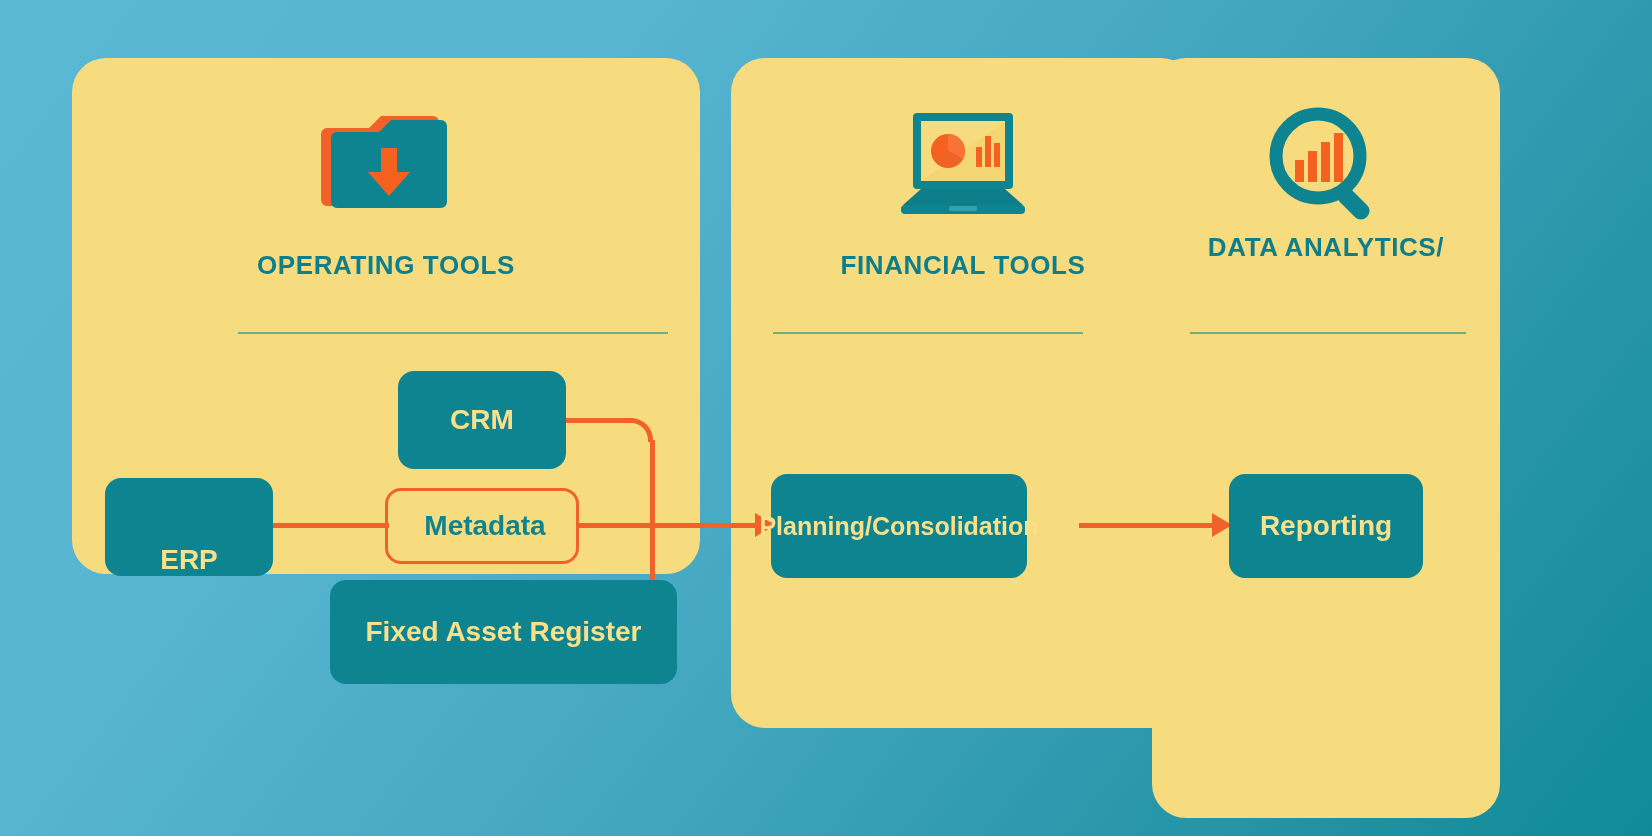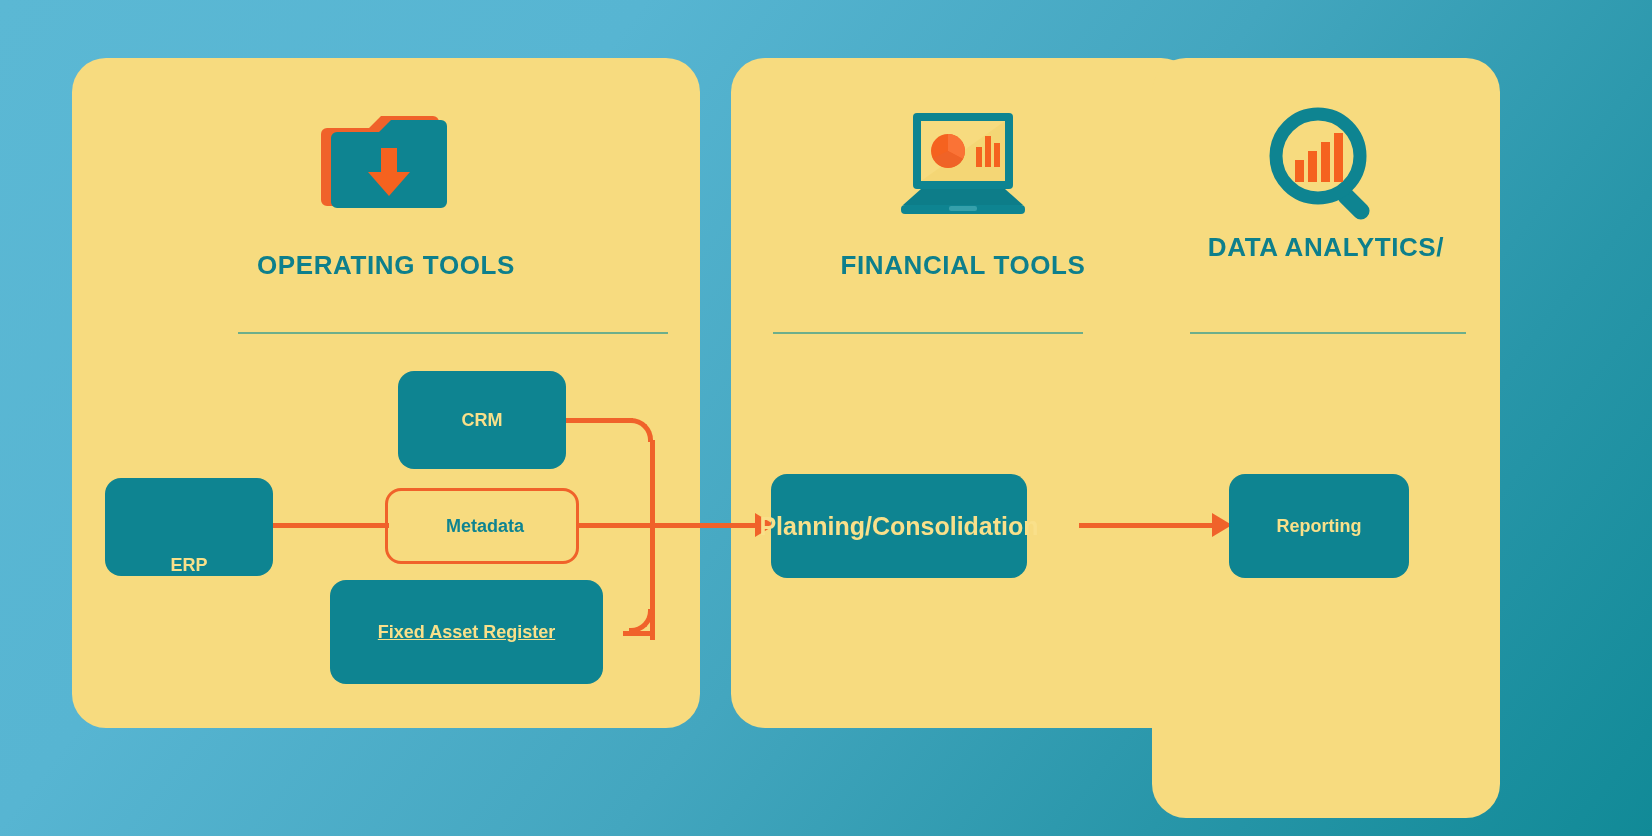--- a/index.html
+++ b/index.html
@@ -14,21 +14,21 @@
     background: linear-gradient(128deg, #5bb8d4 0%, #57b5d2 28%, #43a6bf 55%, #2896a9 78%, #118a97 100%);
     overflow: hidden;
   }
 
   
   .panel {
     position: absolute;
     background: #f7db7f;
     border-radius: 34px;
   }
-  #panel-operating  { left: 72px;   top: 58px; width: 628px; height: 670px; }
+  #panel-operating  { left: 72px;   top: 58px; width: 628px; height: 516px; }
   #panel-financial  { left: 731px;  top: 58px; width: 464px; height: 670px; }
   #panel-analytics  { left: 1152px; top: 58px; width: 348px; height: 760px; }
 
   .panel-icon {
     position: absolute;
     left: 0; right: 0;
     top: 46px;
     height: 120px;
     display: flex;
     align-items: center;
@@ -59,38 +59,38 @@
   
   .node {
     position: absolute;
     background: #0e8491;
     border-radius: 16px;
     display: flex;
     align-items: center;
     justify-content: center;
     color: #f9e08a;
     font-weight: bold;
-    font-size: 18px;
+    font-size: 28px;
     text-align: center;
     padding: 0 14px;
     z-index: 6;
   }
   .node.outline {
     background: transparent;
     border: 3px solid #f0622a;
     color: #0e8491;
     font-weight: bold;
   }
 
   #node-erp        { left: 105px;  top: 478px; width: 168px; height: 98px; align-items: flex-end; }
   #node-crm        { left: 398px;  top: 371px; width: 168px; height: 98px; }
   #node-metadata   { left: 385px;  top: 488px; width: 194px; height: 76px; padding-left: 20px; }
-  #node-far        { left: 330px;  top: 580px; width: 273px; height: 104px; text-decoration: underline; }
+  #node-far        { left: 330px;  top: 580px; width: 347px; height: 104px; }
   #node-planning   { left: 771px;  top: 474px; width: 256px; height: 104px; font-size: 25px; }
-  #node-reporting  { left: 1229px; top: 474px; width: 180px; height: 104px; }
+  #node-reporting  { left: 1229px; top: 474px; width: 194px; height: 104px; }
 
   
   .conn { position: absolute; background: #f0622a; z-index: 4; }
   .conn-h { height: 5px; }
   .conn-v { width: 5px; }
 
   
   #c-erp-meta { left: 271px; top: 523px; width: 118px; }
   
   #c-meta-plan { left: 576px; top: 523px; width: 186px; }

